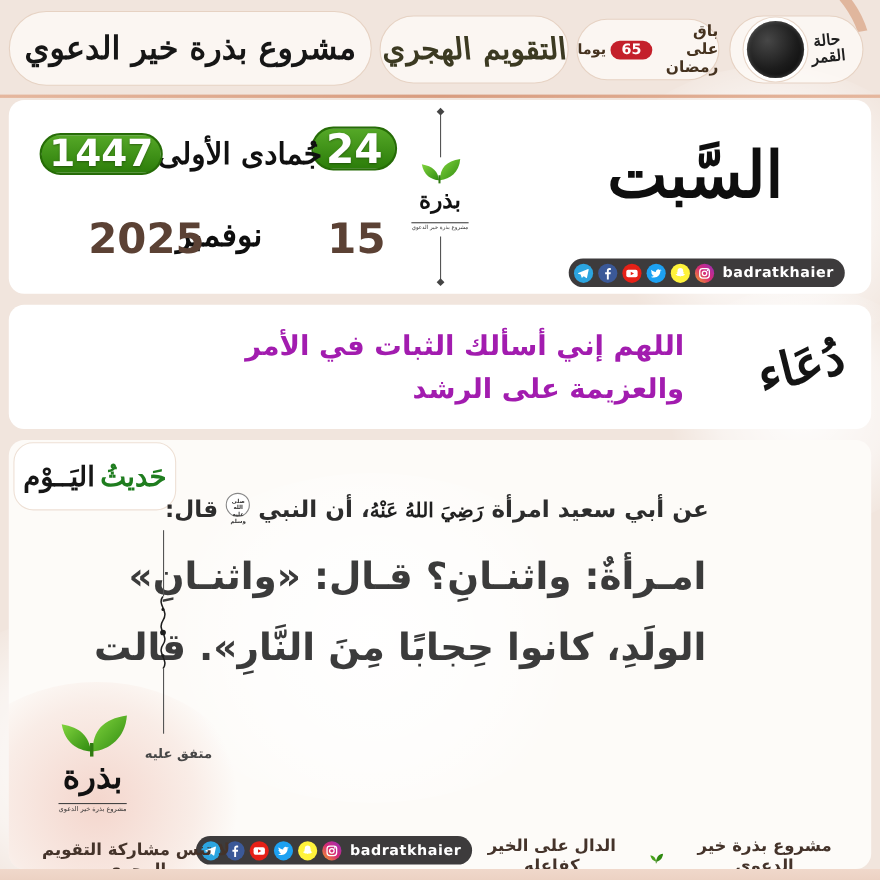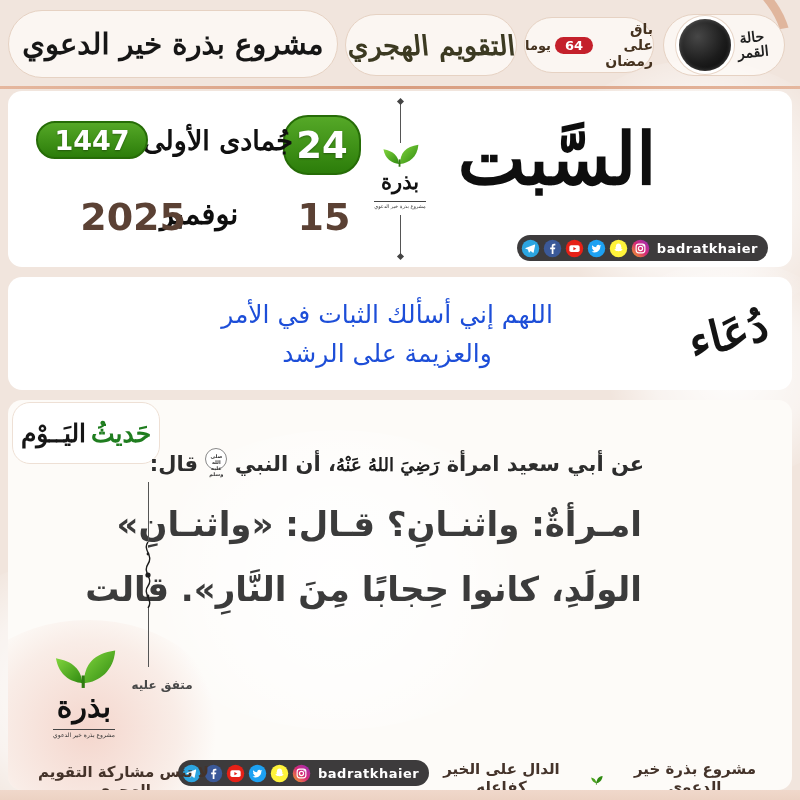--- a/index.html
+++ b/index.html
@@ -34,61 +34,61 @@
                transform:skewX(6deg); }
   .pill-brand{ left:8px; top:10px; width:330px; height:68px; }
   .brand-t{ font-size:29px; font-weight:bold; color:#161616; font-family:"DejaVu Serif", serif; }
   .topline{ left:0; top:86px; width:800px; height:3px;
             background:linear-gradient(90deg,#e5b79e,#d89c7f,#e5b79e); }
 
   
   .card{ position:absolute; background:#fff; border-radius:14px; }
   #date-card{ left:8px; top:91px; width:784px; height:176px; }
   .weekday{ position:absolute; right:80px; top:-12px; width:310px; height:160px;
-            font-size:72px; font-weight:bold; color:#0e0e0e; text-align:center; line-height:160px;
+            font-size:58px; font-weight:bold; color:#0e0e0e; line-height:160px;
             font-family:"DejaVu Serif", serif; }
   .social-pill{ position:absolute; background:#3d3b3c; border-radius:14px; height:26px;
                 display:flex; align-items:center; direction:ltr; padding:0 10px 0 4px; gap:3px; }
   #date-social{ right:24px; top:144px; }
   .sicon{ width:19px; height:19px; display:block; }
   .handle{ color:#fff; font-size:13px; font-weight:bold; letter-spacing:.5px; margin-left:4px; font-family:"DejaVu Sans", sans-serif;}
 
   .vdivider{ position:absolute; left:384px; top:8px; width:16px; height:160px;
              display:flex; flex-direction:column; align-items:center; }
   .vline{ width:1px; background:#555; flex:1; }
   .vdiamond{ width:5px; height:5px; background:#444; transform:rotate(45deg); }
   .logo-mini{ position:absolute; left:352px; top:46px; width:80px; text-align:center; }
   .logo-word{ font-size:21px; font-weight:bold; color:#111; line-height:22px; font-family:"DejaVu Serif", serif;}
   .logo-tag{ font-size:5px; color:#333; border-top:1px solid #444; display:inline-block; padding-top:1px; }
 
-  .hijri-day-pill{ position:absolute; left:275px; top:24px; width:78px; height:60px; border-radius:25px;
+  .hijri-day-pill{ position:absolute; left:275px; top:24px; width:78px; height:40px; border-radius:25px;
      background:linear-gradient(180deg,#55a827 0%,#2c7d0a 100%); border:2px solid #266c07;
      color:#fff; font-size:37px; font-weight:bold; display:flex; align-items:center; justify-content:center;
      text-shadow:0 1px 2px rgba(0,0,0,.35); }
   .hijri-month{ position:absolute; left:148px; top:26px; width:124px; height:46px; font-size:27px;
      font-weight:bold; color:#101010; display:flex; align-items:center; justify-content:center;
      font-family:"DejaVu Serif", serif; white-space:nowrap; }
   .hijri-year-pill{ position:absolute; left:28px; top:30px; width:112px; height:38px; border-radius:19px;
      background:linear-gradient(180deg,#55a827 0%,#2c7d0a 100%); border:2px solid #266c07;
-     color:#fff; font-size:27px; font-weight:bold; display:flex; align-items:center; justify-content:center;
+     color:#fff; font-size:34px; font-weight:bold; display:flex; align-items:center; justify-content:center;
      text-shadow:0 1px 2px rgba(0,0,0,.35); }
   .greg-day{ position:absolute; left:288px; top:104px; width:56px; text-align:center; font-size:38px;
      font-weight:bold; color:#5b4134; }
   .greg-month{ position:absolute; left:152px; top:106px; width:120px; text-align:left; font-size:29px;
      font-weight:bold; color:#0e0e0e; font-family:"DejaVu Serif", serif; }
   .greg-year{ position:absolute; left:40px; top:104px; width:100px; text-align:center; font-size:38px;
      font-weight:bold; color:#5b4134;margin-left:38px; }
 
   
   #dua-card{ left:8px; top:277px; width:784px; height:113px; }
   .dua-label{ position:absolute; right:18px; top:8px; width:92px; height:96px; font-size:44px;
      font-weight:bold; color:#141414; display:flex; align-items:center; justify-content:center;
      transform:rotate(-14deg); font-family:"DejaVu Serif", serif; }
-  .dua-text{ position:absolute; right:170px; top:18px; width:470px; text-align:center;
-     font-size:25px; font-weight:normal; color:#1d4ed8; line-height:39px; }
+  .dua-text{ position:absolute; right:170px; top:18px; width:470px; text-align:right;
+     font-size:25px; font-weight:bold; color:#a21caf; line-height:39px; }
 
   
   #hadith-card{ left:8px; top:400px; width:784px; height:390px; background:#fdfbf8; overflow:hidden; }
   .h-flower1{ left:120px; top:30px; width:420px; height:300px; }
   .h-flower2{ left:-60px; top:220px; width:280px; height:220px;
      background:radial-gradient(circle, rgba(243,210,200,.9) 0%, rgba(243,215,205,.4) 50%, rgba(243,215,205,0) 72%); }
   .hadith-label{ position:absolute; left:4px; top:2px; width:148px; height:62px; border-radius:18px;
      background:rgba(255,255,255,.9); border:1px solid #eee0d5; display:flex; align-items:center;
      justify-content:center; gap:5px; font-family:"DejaVu Serif", serif; }
   .hl-green{ color:#1f7d1f; font-size:25px; font-weight:bold; }
@@ -131,21 +131,21 @@
 
   <div class="pill pill-brand">
     <span class="brand-t">مشروع بذرة خير الدعوي</span>
   </div>
   <div class="pill pill-hijrical">
     <span class="hijrical-t">التقويم الهجري</span>
   </div>
   <div class="pill pill-ramadan">
     <span class="ram-l1">باق على رمضان</span>
     <span class="ram-l2">
-      <span class="ram-badge">64</span>
+      <span class="ram-badge">65</span>
       <span class="ram-unit">يوما</span>
     </span>
   </div>
   <div class="pill pill-moon">
     <div class="moon-label">
       <div>حالة</div>
       <div>القمر</div>
     </div>
     <div class="moon"></div>
   </div>

